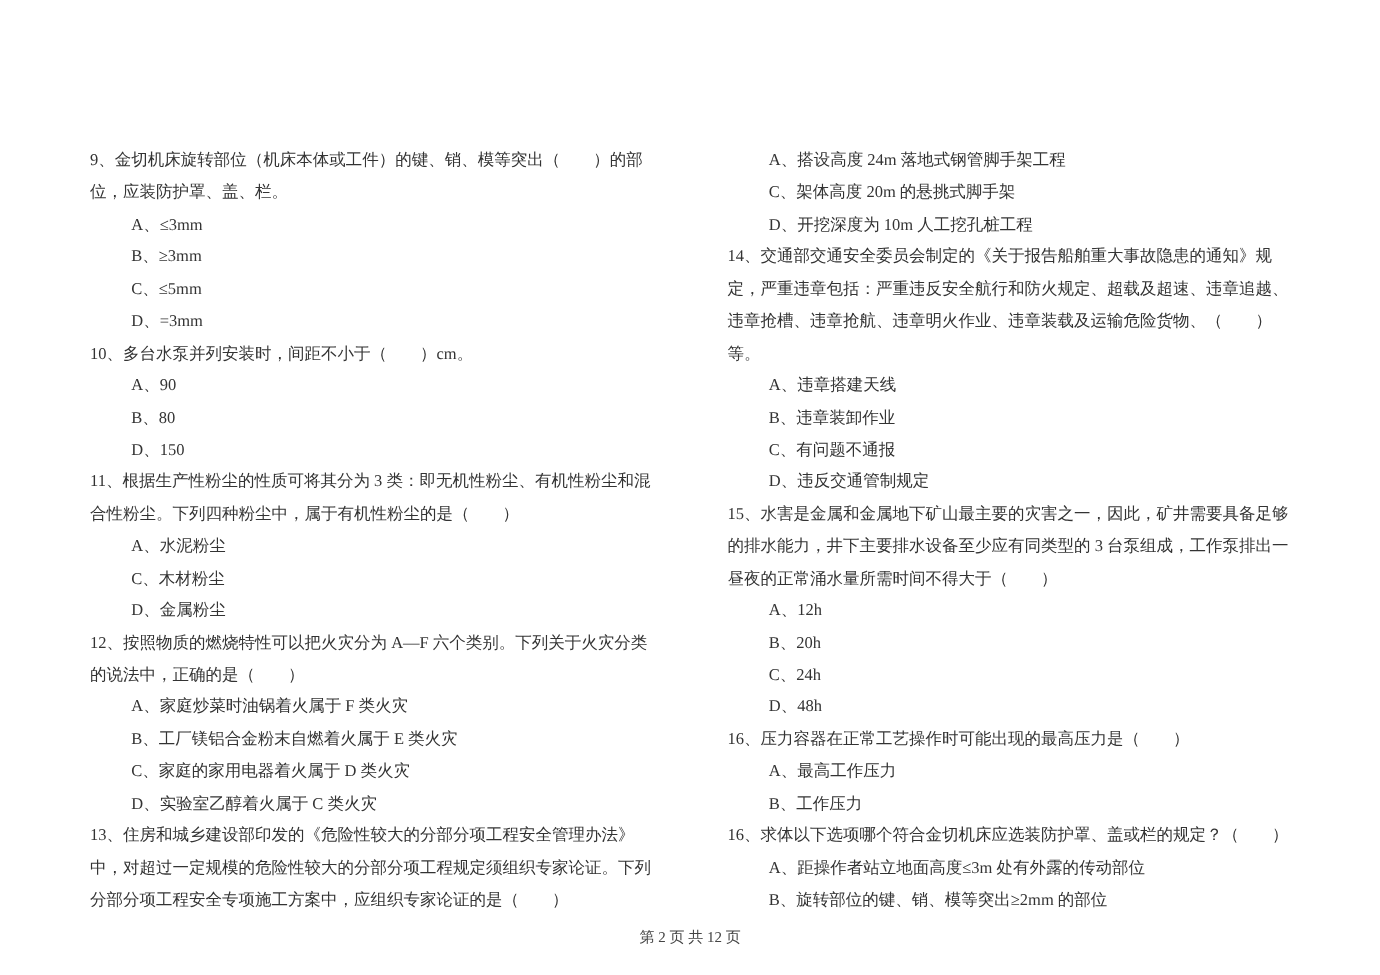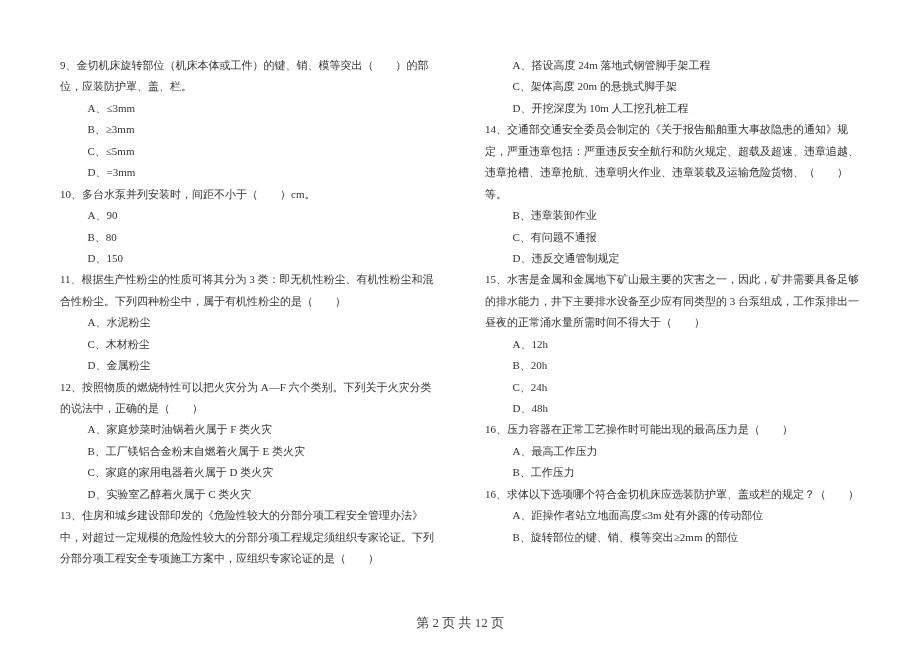--- a/index.html
+++ b/index.html
@@ -10,34 +10,35 @@
       font-family: "SimSun", "宋体", serif;
       font-size: 11px;
       color: #333;
       padding: 55px 60px 25px 60px;
       position: relative;
     }
     .columns {
       display: flex;
       gap: 50px;
       height: 545px;
+      margin-top: 42px;
     }
     .col {
       flex: 1;
       line-height: 1.95;
     }
     .q-stem { display: block; }
     .opt { display: block; padding-left: 2.5em; }
     .footer {
       position: absolute;
       bottom: 18px;
       left: 0;
       width: 100%;
       text-align: center;
-      font-size: 13px;
+      font-size: 10px;
       color: #444;
     }
   </style>
 </head>
 <body>
 
 <div class="columns">
   <div class="col">
     <span class="q-stem">9、金切机床旋转部位（机床本体或工件）的键、销、模等突出（　　）的部位，应装防护罩、盖、栏。</span>
     <span class="opt">A、≤3mm</span>
@@ -63,20 +64,21 @@
 
     <span class="q-stem">13、住房和城乡建设部印发的《危险性较大的分部分项工程安全管理办法》中，对超过一定规模的危险性较大的分部分项工程规定须组织专家论证。下列分部分项工程安全专项施工方案中，应组织专家论证的是（　　）</span>
   </div>
 
   <div class="col">
     <span class="opt">A、搭设高度 24m 落地式钢管脚手架工程</span>
     <span class="opt">C、架体高度 20m 的悬挑式脚手架</span>
     <span class="opt">D、开挖深度为 10m 人工挖孔桩工程</span>
 
     <span class="q-stem">14、交通部交通安全委员会制定的《关于报告船舶重大事故隐患的通知》规定，严重违章包括：严重违反安全航行和防火规定、超载及超速、违章追越、违章抢槽、违章抢航、违章明火作业、违章装载及运输危险货物、（　　）等。</span>
+    <span class="opt">A、违章搭建天线</span>
     <span class="opt">B、违章装卸作业</span>
     <span class="opt">C、有问题不通报</span>
     <span class="opt">D、违反交通管制规定</span>
 
     <span class="q-stem">15、水害是金属和金属地下矿山最主要的灾害之一，因此，矿井需要具备足够的排水能力，井下主要排水设备至少应有同类型的 3 台泵组成，工作泵排出一昼夜的正常涌水量所需时间不得大于（　　）</span>
     <span class="opt">A、12h</span>
     <span class="opt">B、20h</span>
     <span class="opt">C、24h</span>
     <span class="opt">D、48h</span>
 

